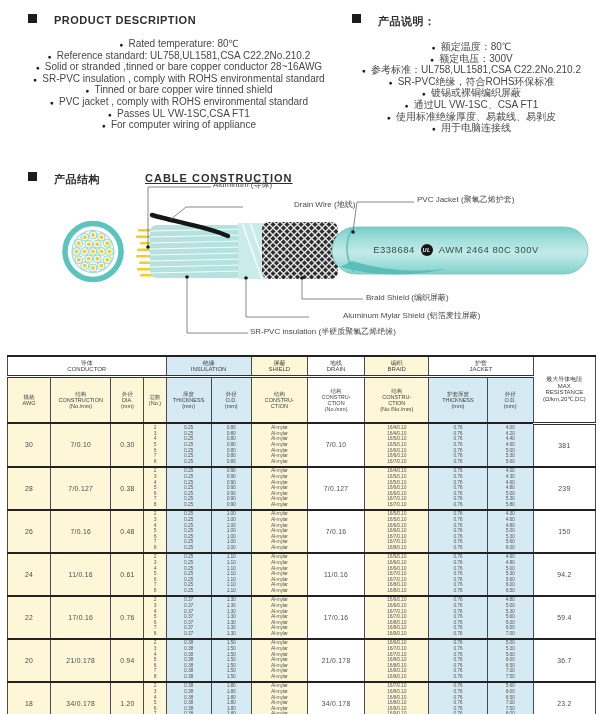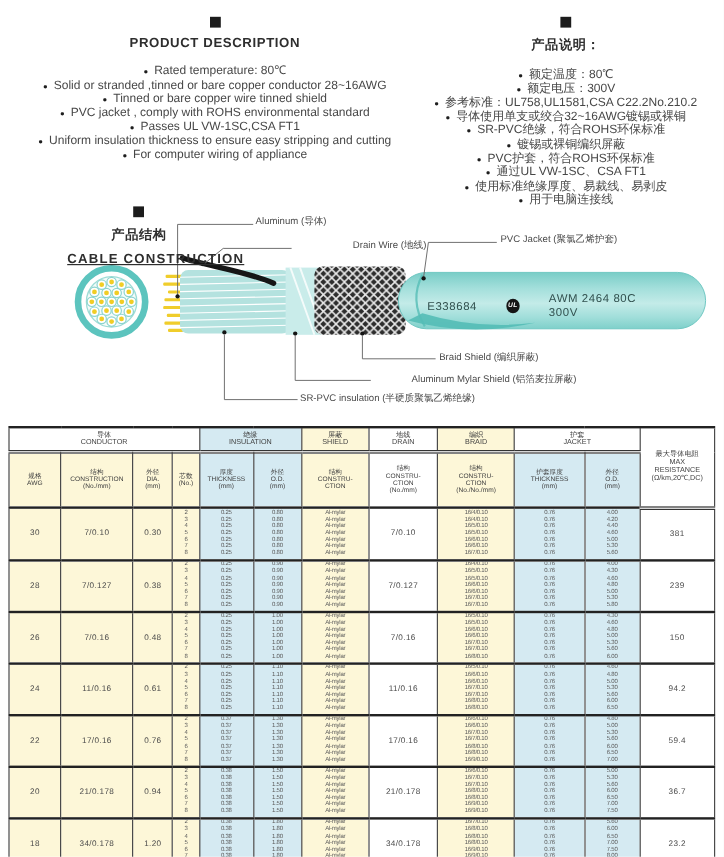--- a/index.html
+++ b/index.html
@@ -4,33 +4,33 @@
 <style>
   html,body{margin:0;padding:0;background:#fafafa;}
   body{width:603px;height:714px;overflow:hidden;font-family:"Liberation Sans",sans-serif;color:#3a3a3a;}
   .page{position:relative;width:603px;height:714px;background:#ffffff;}
 
   
   .desc{display:flex;height:165px;}
   .desc .col{box-sizing:border-box;}
   .col-en{width:330px;padding:10px 0 0 28px;}
   .col-zh{width:273px;padding:10px 12px 0 22px;}
-  .sec-title{display:flex;align-items:center;gap:7px;font-size:11px;font-weight:bold;letter-spacing:.5px;color:#2e2e2e;margin:4px 0 0 0;flex-direction:column;}
+  .sec-title{display:flex;gap:17px;font-size:11px;font-weight:bold;letter-spacing:.5px;color:#2e2e2e;margin:4px 0 0 0;}
   .sq{display:inline-block;width:9px;height:9px;background:#1c1c1c;}
   ul.bullets{list-style:none;margin:13px 0 0 0;padding:0;}
   ul.bullets li{font-size:10px;line-height:10.6px;color:#474747;white-space:nowrap;text-align:center;}
   ul.bullets li::before{content:"●";font-size:6.5px;margin-right:5px;color:#1e1e1e;}
 
   
   .construction{position:relative;height:190px;}
   .construction .sec-title{position:absolute;left:28px;top:3px;}
   .sec-title .en-part{font-weight:bold;letter-spacing:1px;margin-left:28px;text-decoration:underline;}
   .diagram-svg{position:absolute;left:0;top:0;width:603px;height:190px;}
   .callout{position:absolute;font-size:8px;color:#4a4a4a;white-space:nowrap;}
-  .marking{position:absolute;left:356px;top:79px;width:200px;display:flex;align-items:center;justify-content:center;gap:24px;font-size:9.5px;color:#31504e;letter-spacing:.5px;}
+  .marking{position:absolute;left:356px;top:79px;width:200px;display:flex;align-items:flex-start;justify-content:center;gap:6px;font-size:9.5px;color:#31504e;letter-spacing:.5px;}
   .ul-mark{display:inline-flex;align-items:center;justify-content:center;width:12px;height:12px;background:#151515;color:#fff;border-radius:50%;font-size:5.5px;font-style:italic;font-weight:bold;}
 
   
   .spec{padding:0 7px;}
   table.spec-table{border-collapse:collapse;table-layout:fixed;width:589px;}
   table.spec-table th,table.spec-table td{border:1px solid #4a4a4a;padding:0;text-align:center;vertical-align:middle;overflow:hidden;}
   tr.grp th{height:18px;font-size:6px;line-height:6.5px;font-weight:normal;color:#3f3f3f;white-space:pre-line;border-bottom:3px double #333;}
   tr.sub th{height:44px;font-size:5.5px;line-height:6.2px;font-weight:normal;color:#3f3f3f;white-space:pre-line;border-bottom:2px solid #222;}
   th.res-h{font-size:5.3px;line-height:6px;white-space:pre-line;color:#3f3f3f;font-weight:normal;}
   td{height:41px;}
@@ -49,41 +49,40 @@
 <div class="page">
 
   <div class="desc">
     <div class="col col-en">
       <h2 class="sec-title">
           <span class="sq"></span>
           <span>PRODUCT DESCRIPTION</span>
         </h2>
       <ul class="bullets">
           <li>Rated temperature: 80℃</li>
+          <li>Reference standard: UL758,UL1581,CSA C22.2No.210.2</li>
           <li>Solid or stranded ,tinned or bare copper conductor 28~16AWG</li>
+          <li>SR-PVC insulation , comply with ROHS environmental standard</li>
           <li>Tinned or bare copper wire tinned shield</li>
           <li>PVC jacket , comply with ROHS environmental standard</li>
           <li>Passes UL VW-1SC,CSA FT1</li>
-          <li>Uniform insulation thickness to ensure easy stripping and cutting</li>
           <li>For computer wiring of appliance</li>
         </ul>
     </div>
     <div class="col col-zh">
       <h2 class="sec-title">
           <span class="sq"></span>
           <span>产品说明：</span>
         </h2>
       <ul class="bullets">
           <li>额定温度：80℃</li>
           <li>额定电压：300V</li>
           <li>参考标准：UL758,UL1581,CSA C22.2No.210.2</li>
-          <li>导体使用单支或绞合32~16AWG镀锡或裸铜</li>
           <li>SR-PVC绝缘，符合ROHS环保标准</li>
           <li>镀锡或裸铜编织屏蔽</li>
-          <li>PVC护套，符合ROHS环保标准</li>
           <li>通过UL VW-1SC、CSA FT1</li>
           <li>使用标准绝缘厚度、易裁线、易剥皮</li>
           <li>用于电脑连接线</li>
         </ul>
     </div>
   </div>
 
   <div class="construction">
     <svg class="diagram-svg" viewBox="0 0 603 190">
       <defs>

